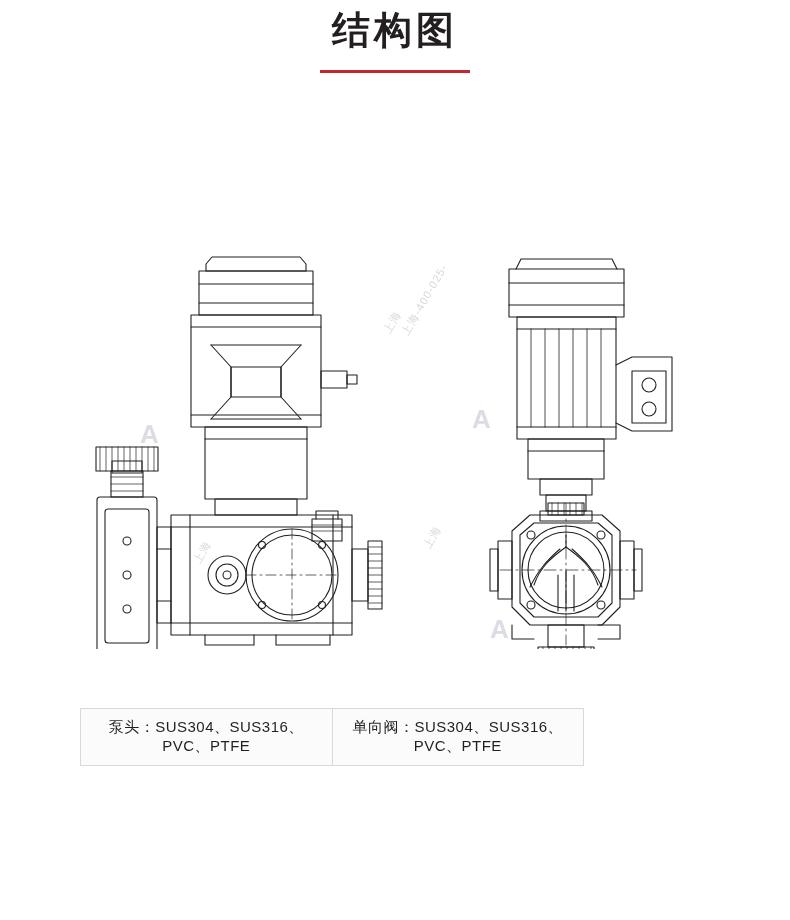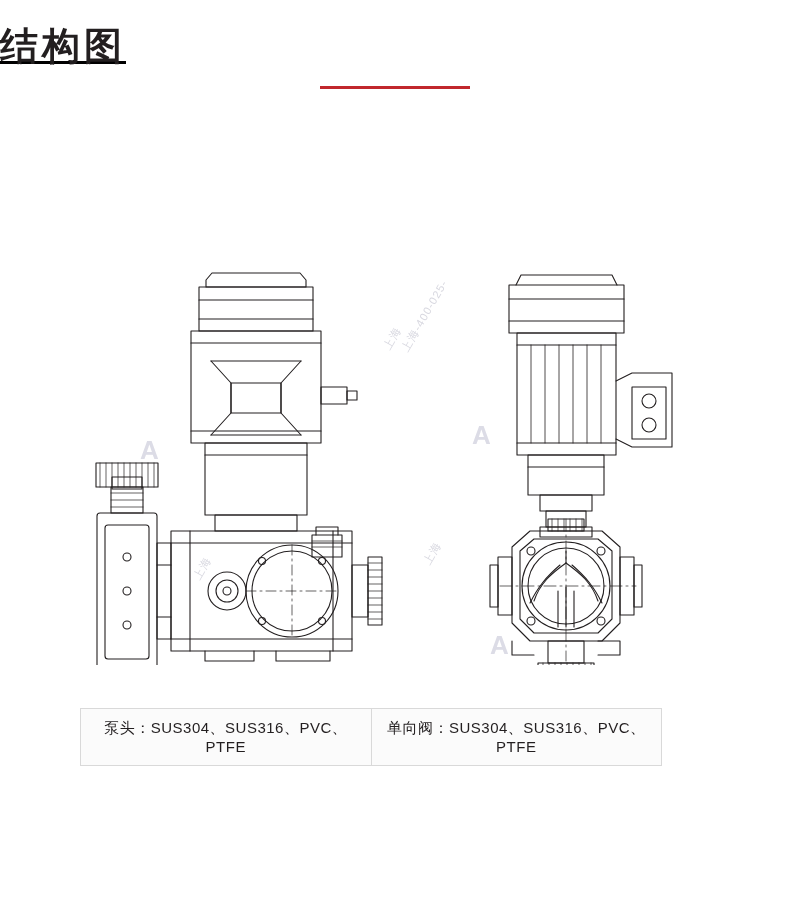--- a/index.html
+++ b/index.html
@@ -15,22 +15,22 @@
     position: relative;
   }
   .page {
     position: relative;
     width: 790px;
     height: 920px;
   }
   
   .title-block {
     width: 100%;
-    padding-top: 20px;
-    text-decoration: underline;
+    text-align: center;
+    padding-top: 4px;
   }
   .title-text {
     font-size: 38px;
     font-weight: bold;
     color: #231f20;
     letter-spacing: 4px;
     line-height: 52px;
   }
   .title-rule {
     width: 150px;
@@ -67,21 +67,21 @@
     font-size: 26px;
     font-weight: bold;
     user-select: none;
     pointer-events: none;
   }
   
   .spec-table {
     position: absolute;
     left: 80px;
     top: 708px;
-    width: 582px;
+    width: 504px;
     border-collapse: collapse;
     background: #fbfbfb;
   }
   .spec-table td {
     border: 1px solid #d9d9d9;
     height: 56px;
     text-align: center;
     vertical-align: middle;
     font-size: 15px;
     color: #231f20;

